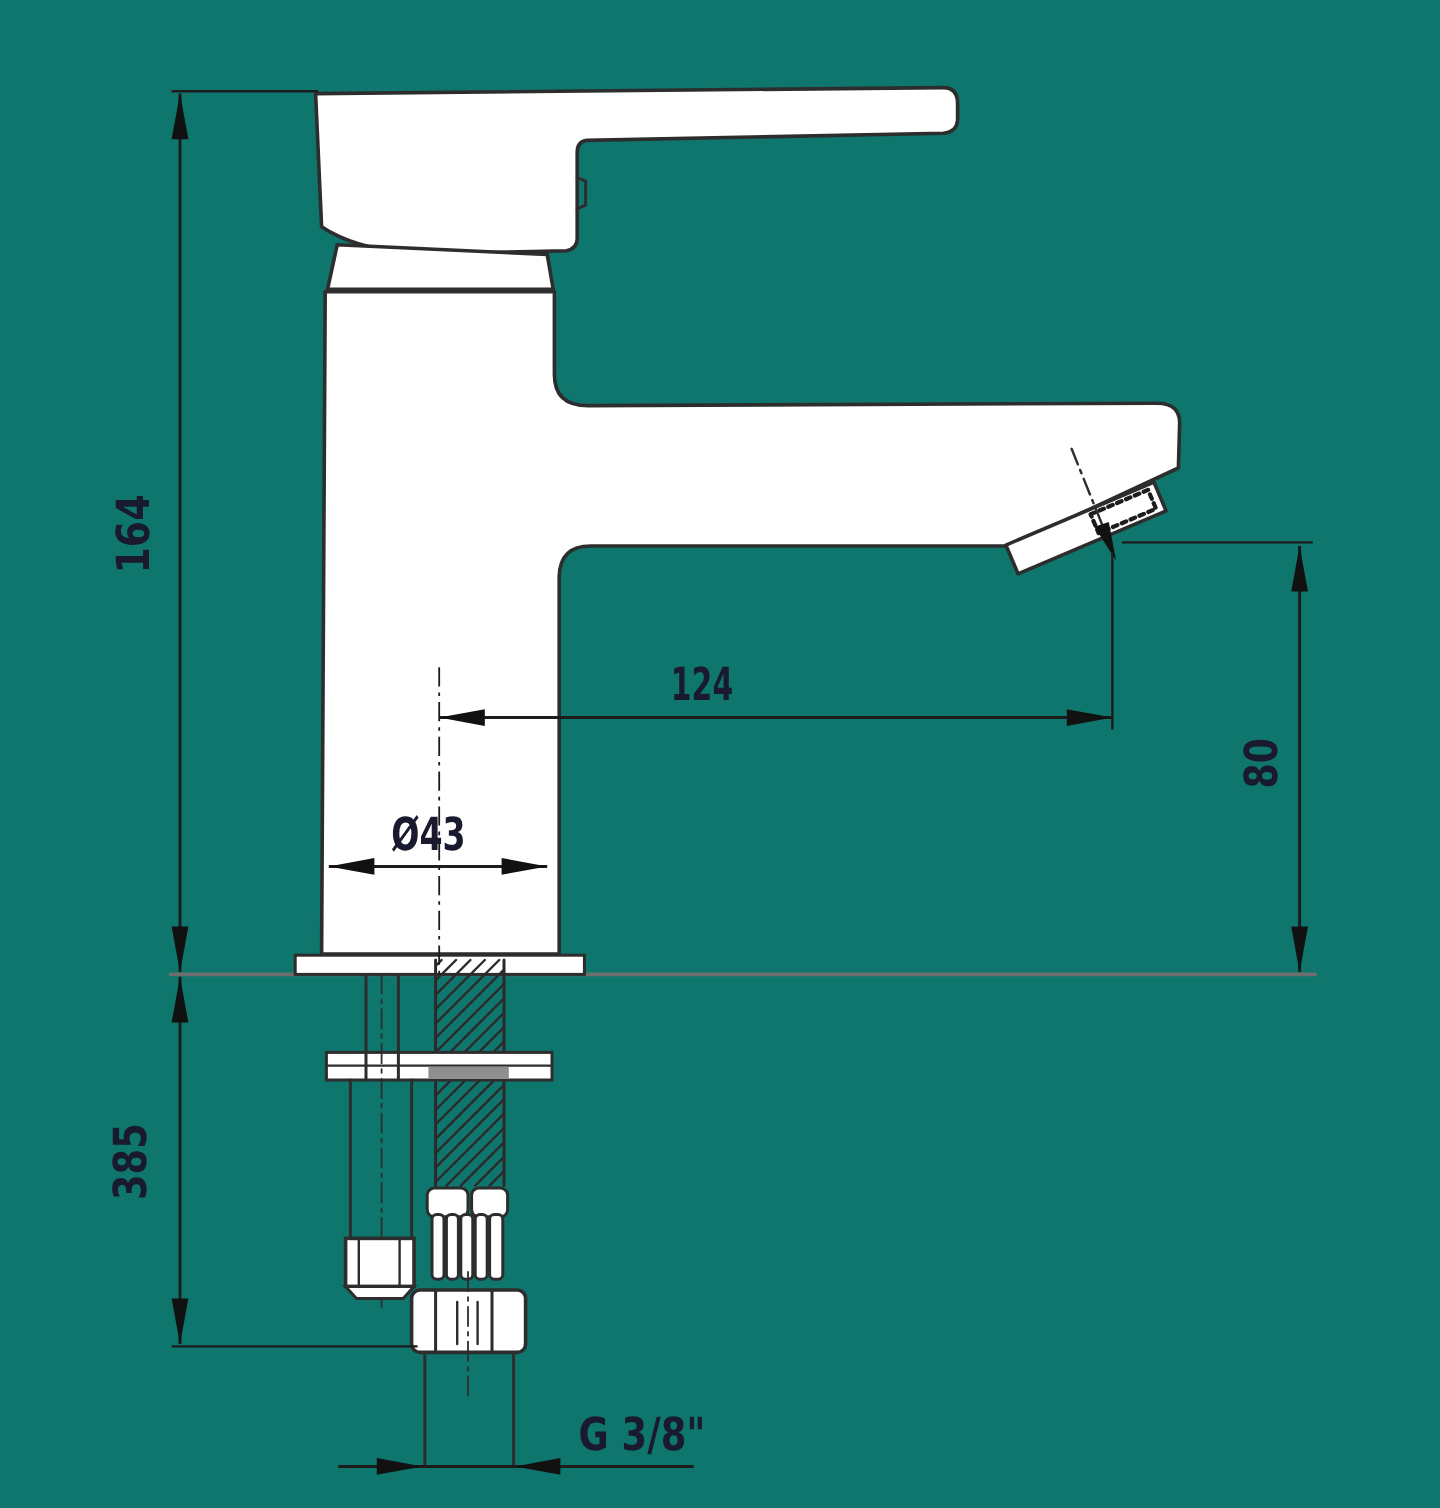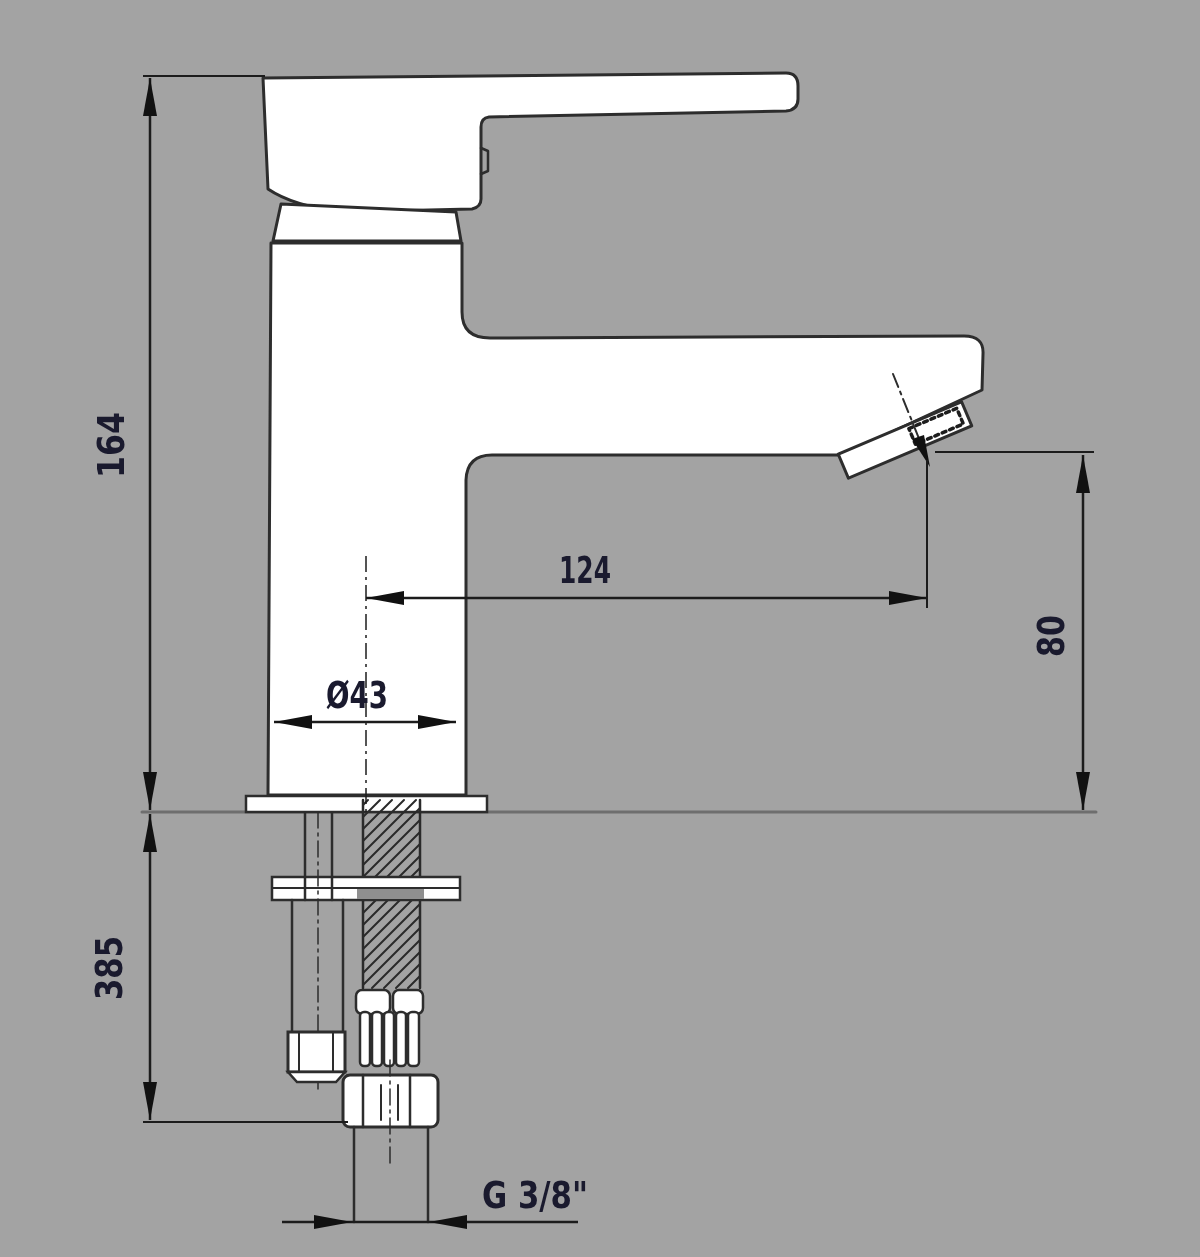--- a/index.html
+++ b/index.html
@@ -4,21 +4,21 @@
 <style>
   html, body {
     margin: 0;
     padding: 0;
     background: #ffffff;
   }
   .page {
     position: relative;
     width: 1200px;
     height: 1257px;
-    background: #a3a3a3;
+    background: #0f766e;
     overflow: hidden;
     font-family: "DejaVu Sans", "Liberation Sans", sans-serif;
   }
   svg { display: block; }
   text.dim-label {
     font-family: "DejaVu Sans", "Liberation Sans", sans-serif;
     font-weight: bold;
     font-size: 38px;
     fill: #1a1a2e;
   }

